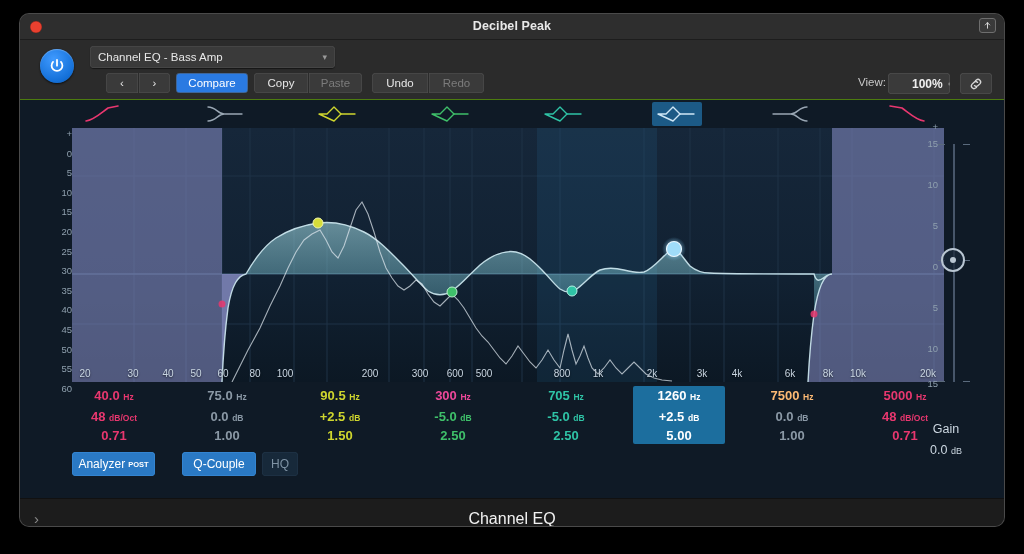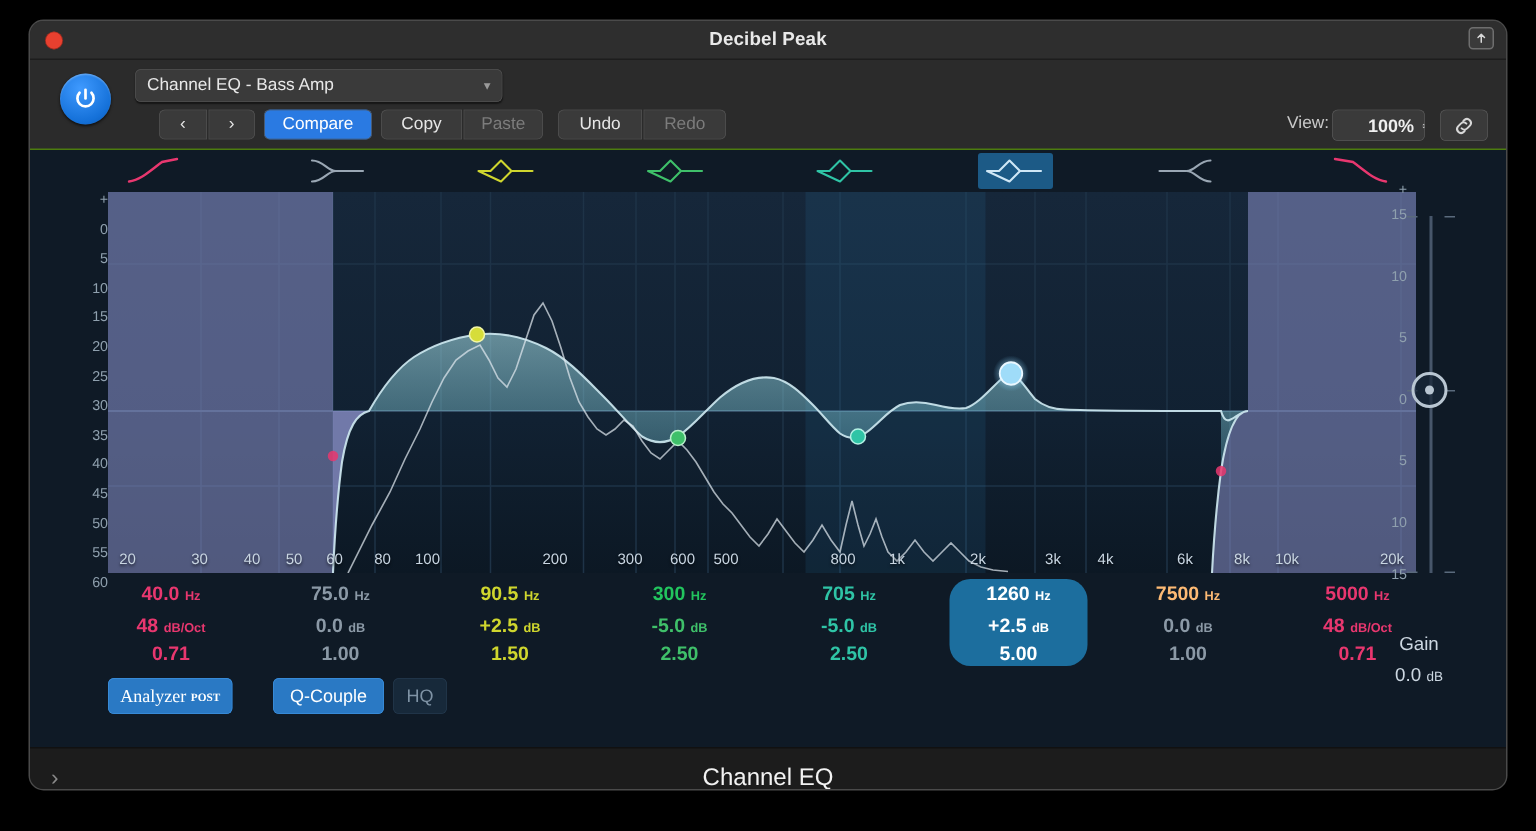--- a/index.html
+++ b/index.html
@@ -198,21 +198,21 @@
   
   #param-row {
     position: absolute; left: 0; top: 282px; right: 0; height: 66px; padding-left: 40px;
   }
   .param {
     position: absolute; top: 4px;
     width: 92px; height: 58px;
     text-align: center;
     cursor: pointer;
   }
-  .param.selected { background: #1c6e9e; border-radius: 14px; }
+  .param.selected { background: #1c6e9e; border-radius: 2px; }
   .param .line {
     line-height: 19px; font-size: 13px; font-weight: bold;
     white-space: nowrap;
   }
   .param .unit { font-size: 8.5px; font-weight: bold; }
   .param .q { font-size: 13px; font-weight: bold; }
 
   
   #master-gain {
     position: absolute; right: 20px; top: 0px;
@@ -228,21 +228,21 @@
   .toggle {
     position: absolute; top: 0; height: 24px;
     border-radius: 4px;
     display: flex; align-items: center; justify-content: center;
     font-size: 12px; cursor: pointer;
   }
   .toggle.on  { background: #2a79c4; color: #ffffff; box-shadow: inset 0 0 0 .5px #3c90dd; }
   .toggle.off { background: #17293a; color: #7f93a5; box-shadow: inset 0 0 0 .5px #24394d; }
   .toggle sup { font-size: 7.5px; font-weight: bold; margin-left: 3px; vertical-align: super; }
 
-  #an-toggle { left: 0;   width: 83px; font-family: Liberation Serif, serif; }
+  #an-toggle { left: 0;   width: 83px; }
   #qc-toggle { left: 110px; width: 74px; }
   #hq-toggle { left: 190px; width: 36px; }
 
   
   #footer {
     position: relative;
     height: 40px;
     background: #1c1c1c;
     border-top: 1px solid #111;
     display: flex; align-items: center; justify-content: center;
@@ -579,21 +579,21 @@
           <span class="unit">Hz</span>
         </div>
         <div class="line" style="color:#cfd62e">
           <span>+2.5</span>
           <span class="unit">dB</span>
         </div>
         <div class="q" style="color:#cfd62e">1.50</div>
       </div>
 
       <div class="param" style="left:387px">
-        <div class="line" style="color:#22c55e">
+        <div class="line" style="color:#ec4899">
           <span>300</span>
           <span class="unit">Hz</span>
         </div>
         <div class="line" style="color:#3fc06a">
           <span>-5.0</span>
           <span class="unit">dB</span>
         </div>
         <div class="q" style="color:#3fc06a">2.50</div>
       </div>
 

